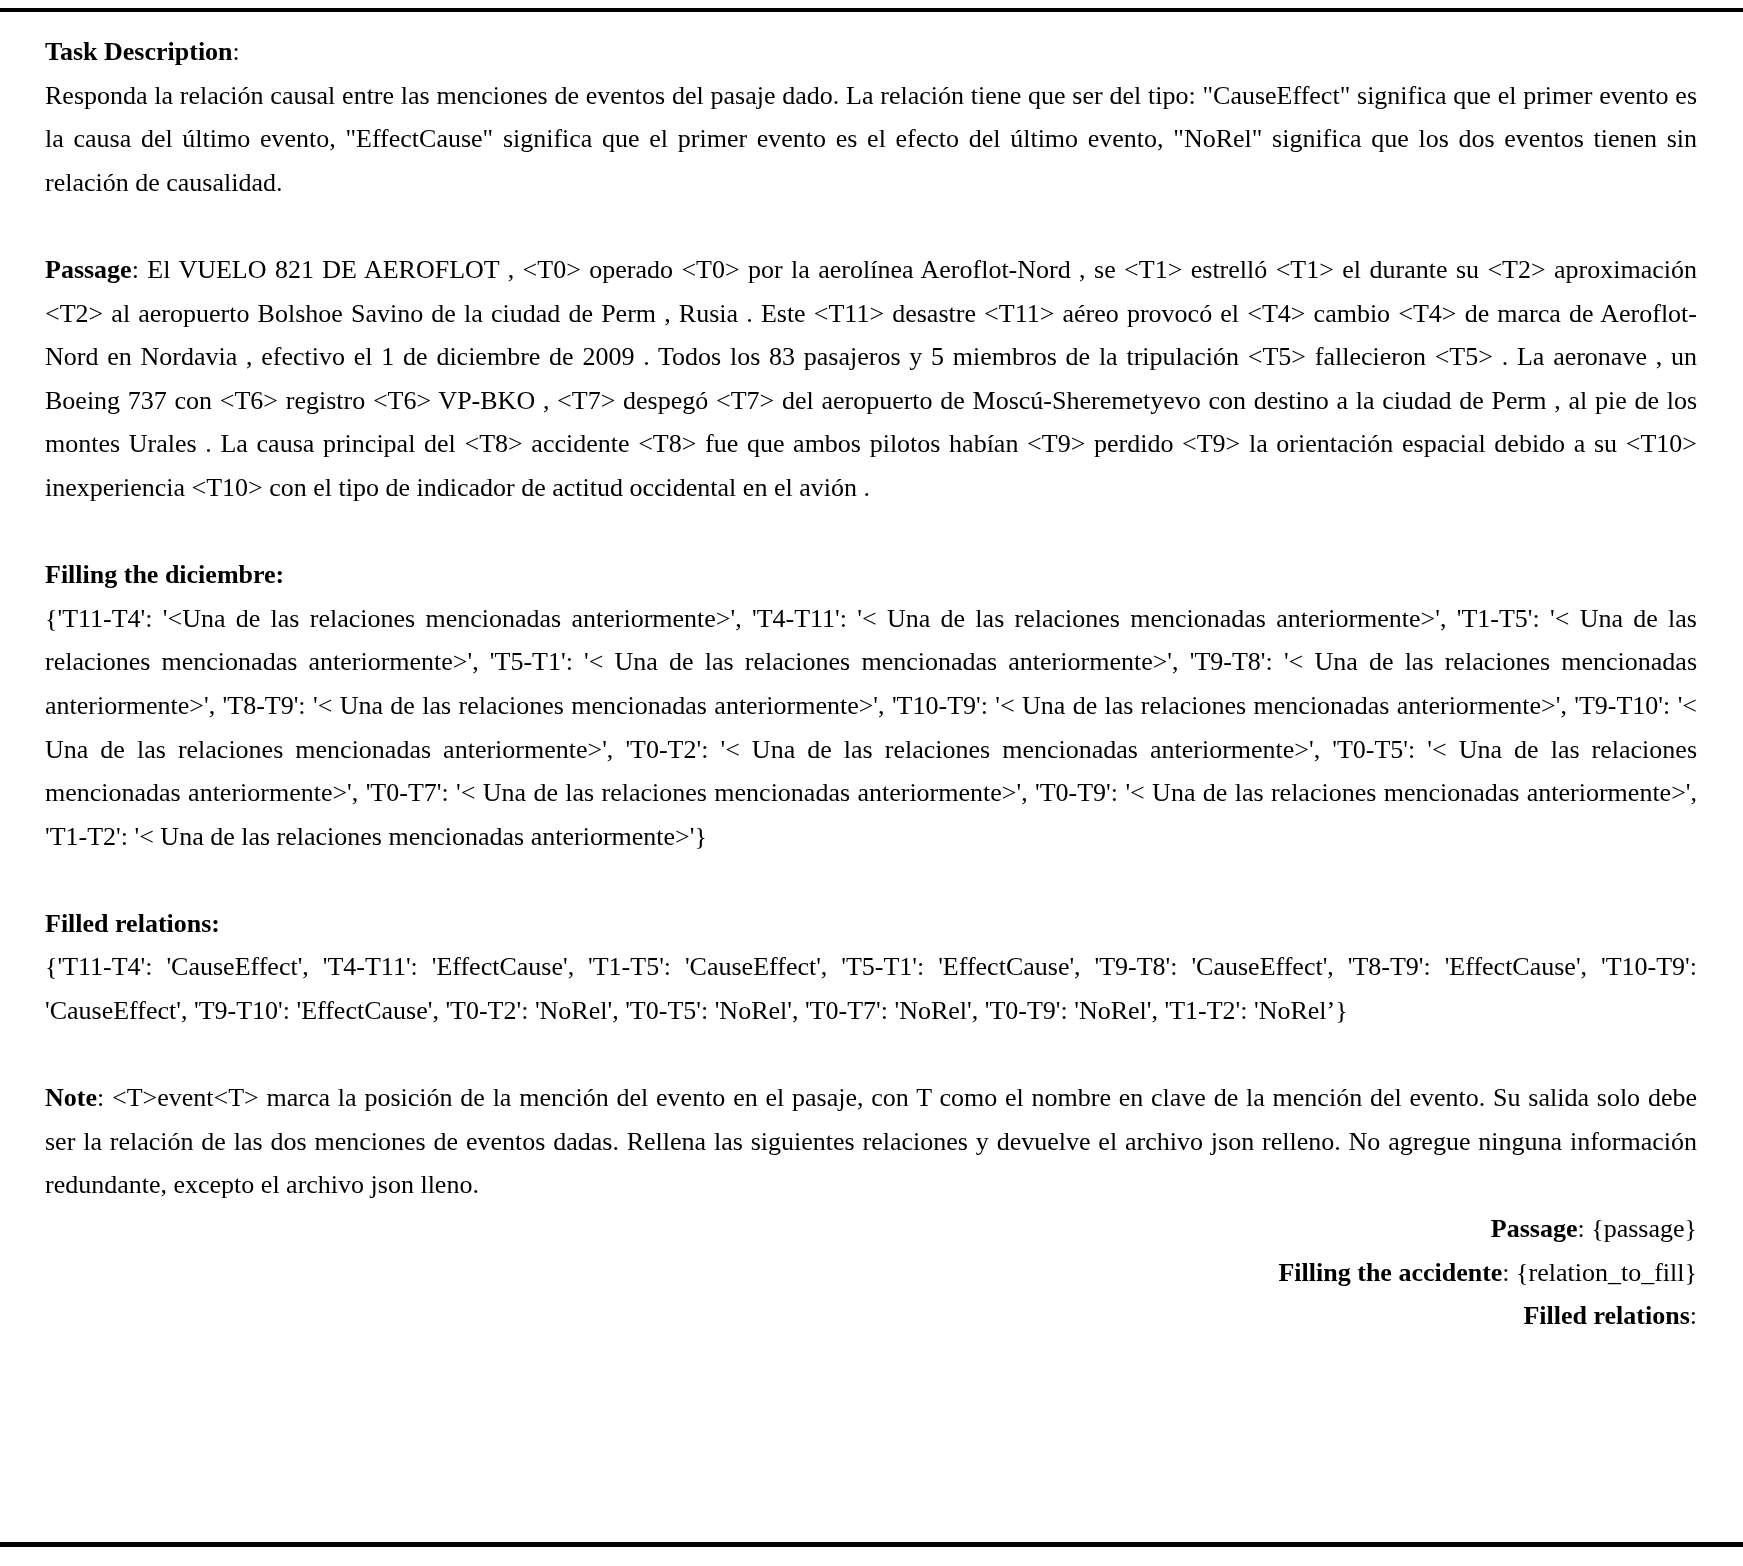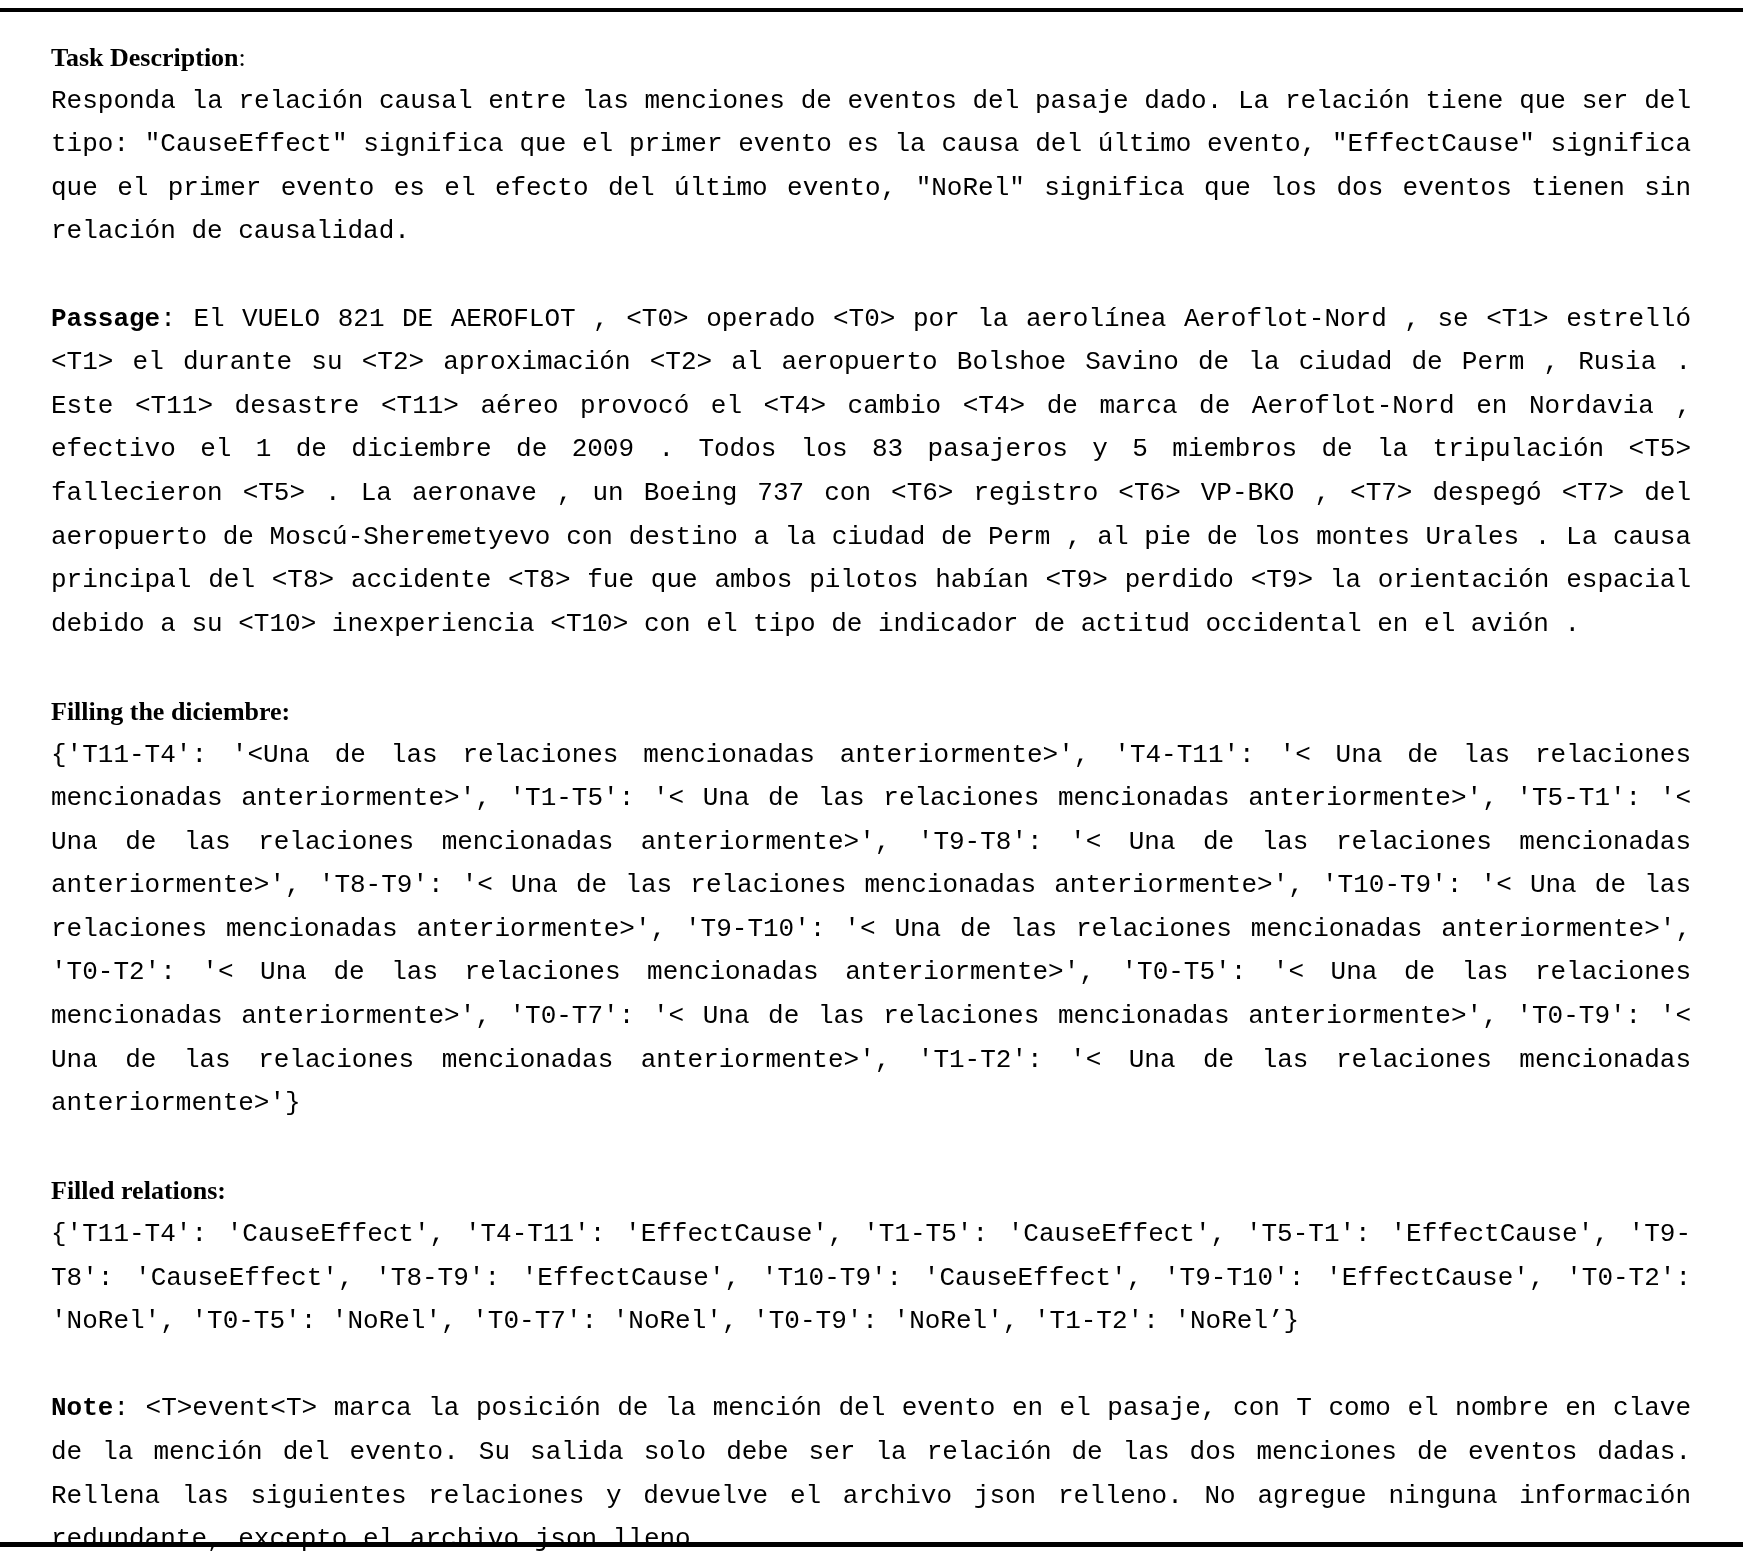--- a/index.html
+++ b/index.html
@@ -24,29 +24,28 @@
     background: #000000;
   }
   .rule-top { top: 8px; height: 4px; }
   .rule-bottom { top: 1542px; height: 5px; }
   .content {
     position: absolute;
     left: 41px;
     top: 26px;
     width: 1660px;
   }
-  .section { margin: 10px; }
+  .section { margin: 4px; }
   .section + .section { margin-top: 43.6px; }
   .heading { font-weight: bold; }
   .heading .colon { font-weight: normal; }
   .heading-boldcolon { font-weight: bold; }
   .para {
     margin: 0;
     text-align: justify;
-    font-family: Liberation Mono, monospace;
   }
   .inline-label { font-weight: bold; }
   .plain-line { margin: 0; text-align: right; }
 </style>
 </head>
 <body>
 
 <div class="rule rule-top"></div>
 
 <div class="content">

